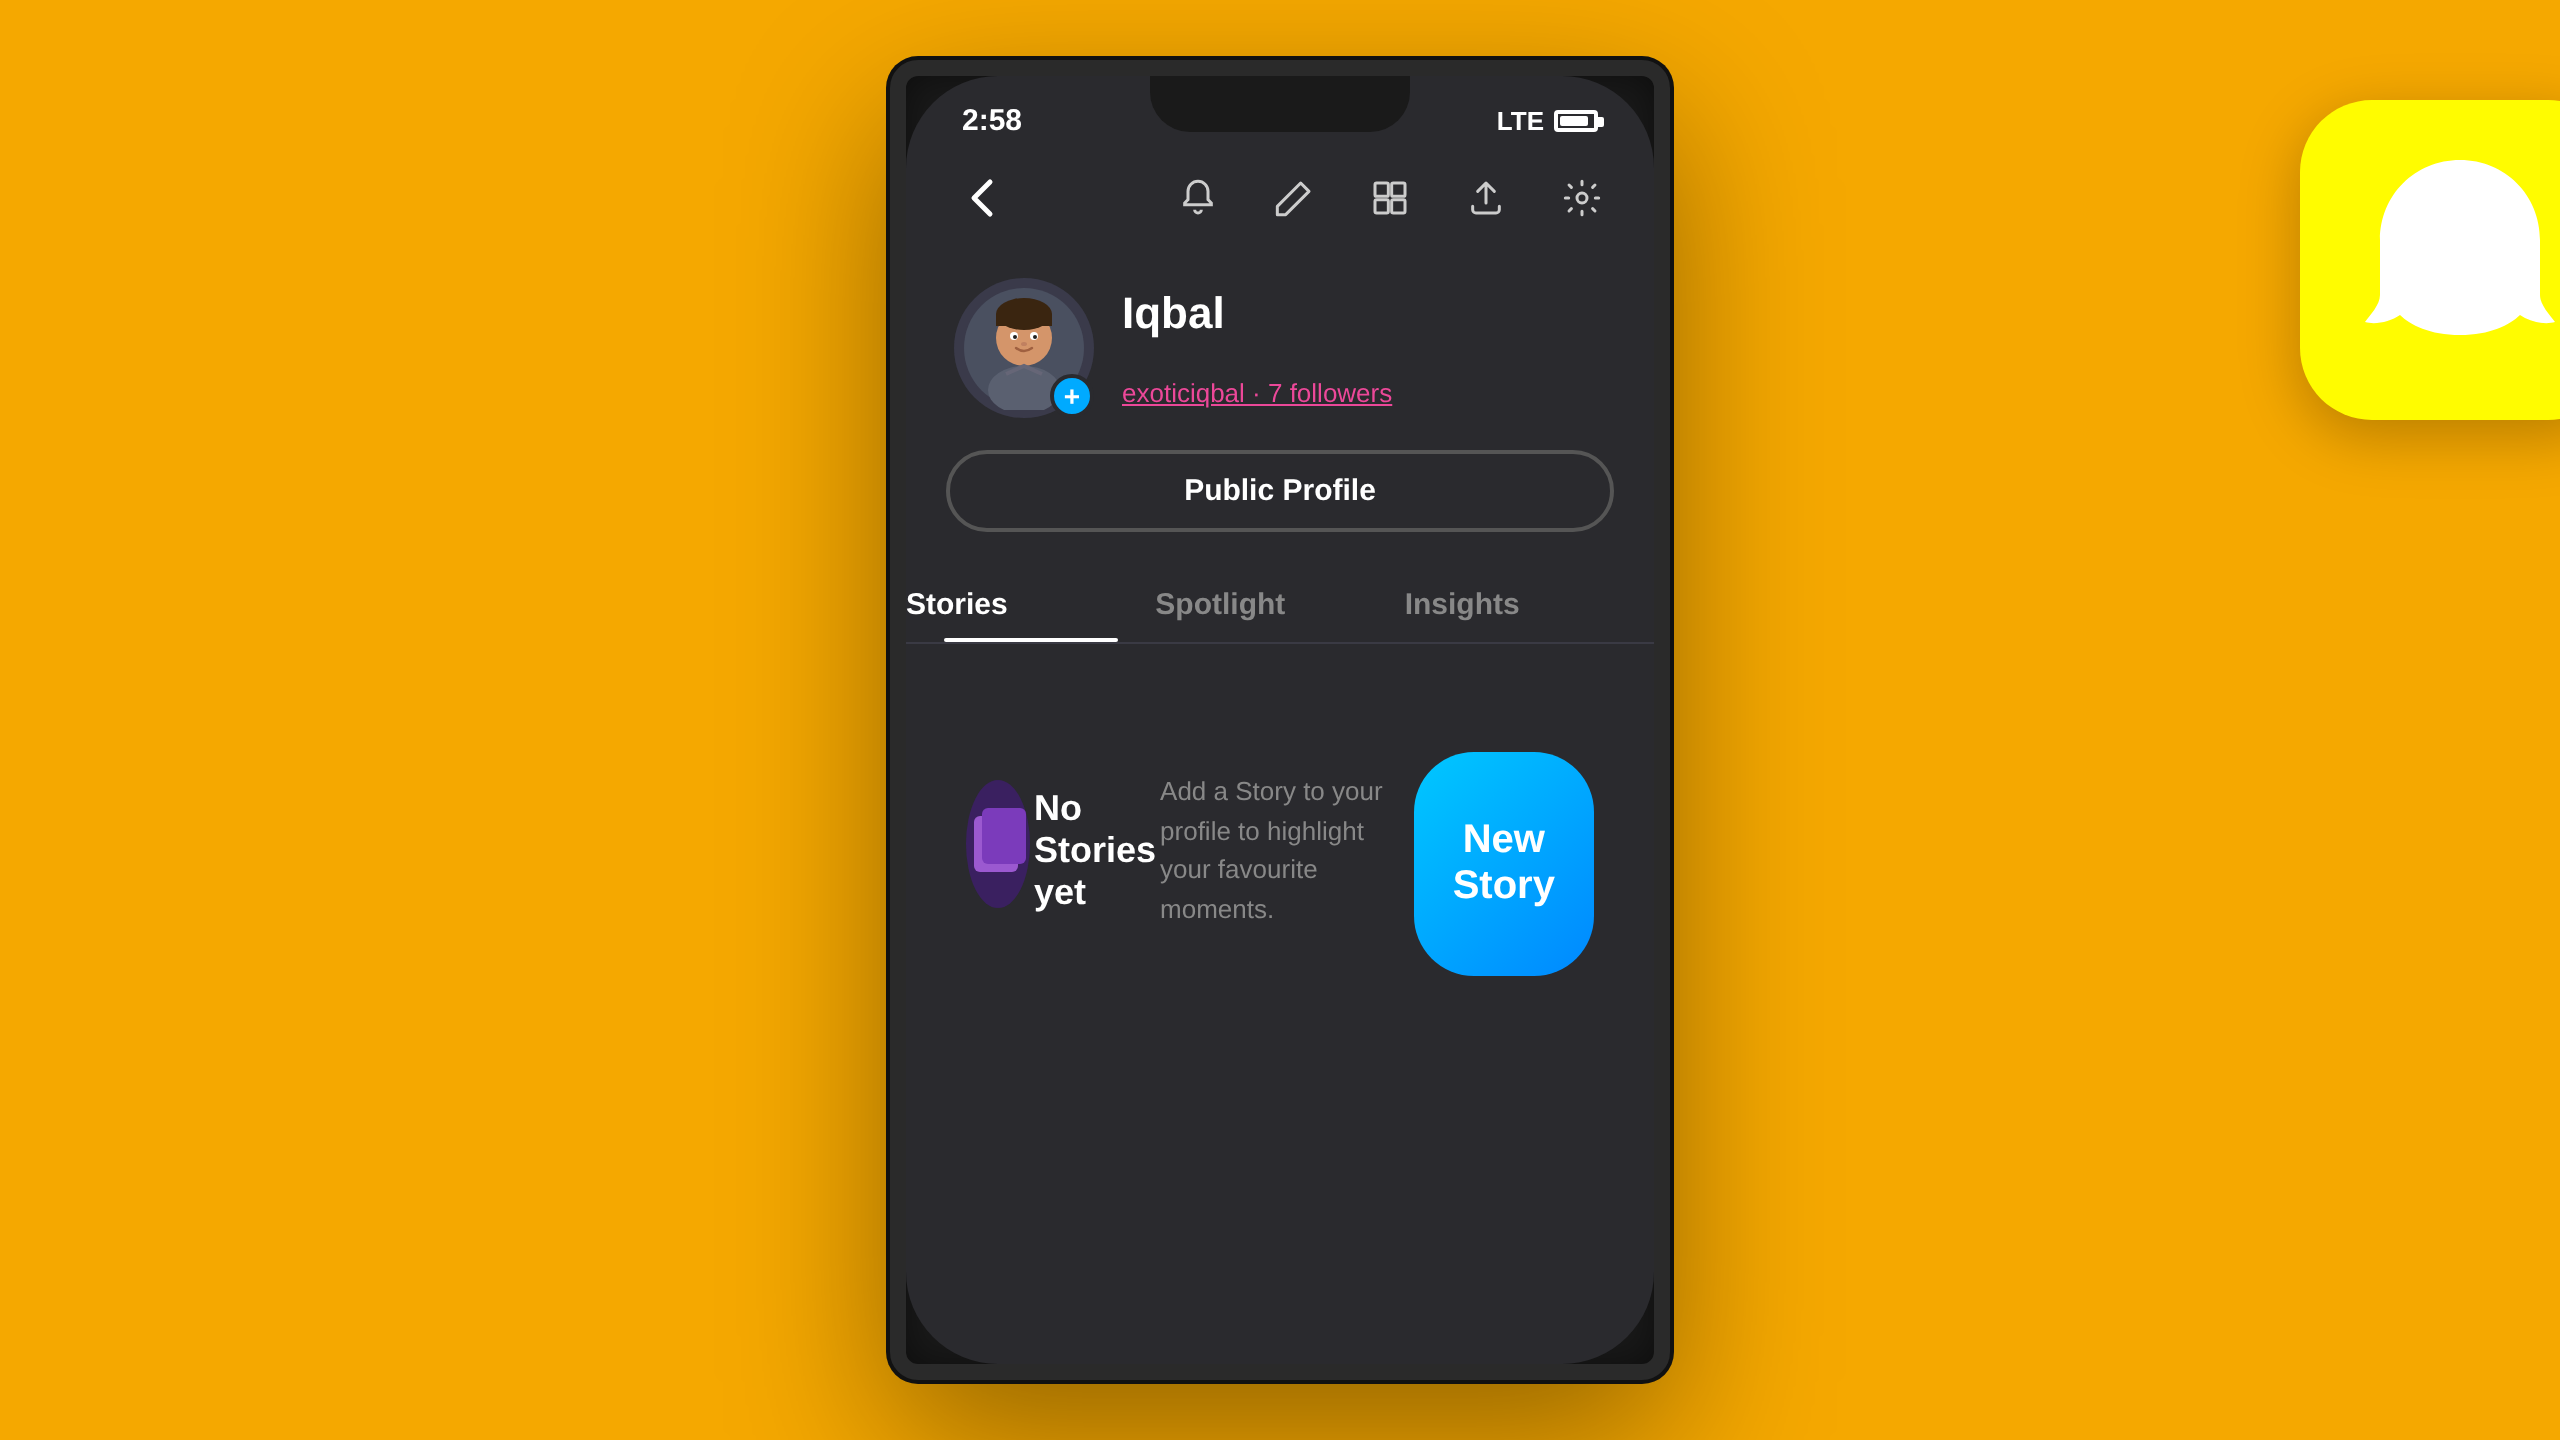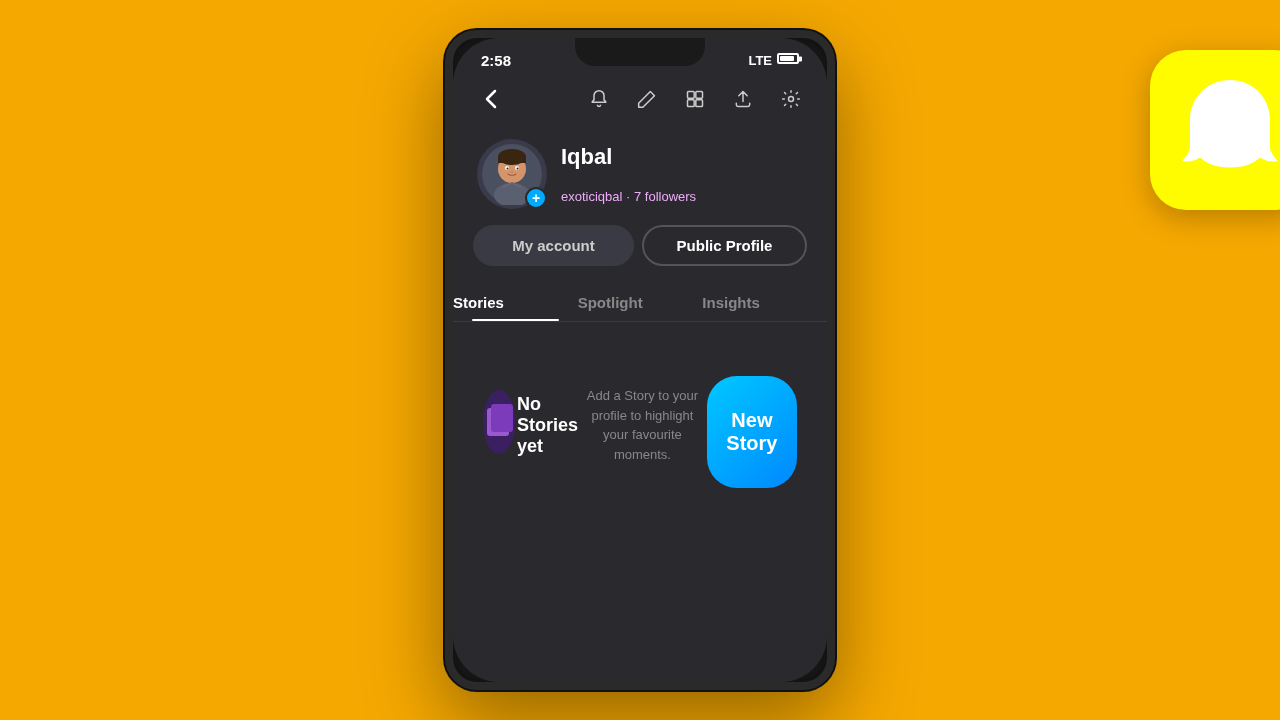--- a/index.html
+++ b/index.html
@@ -23,21 +23,21 @@
       align-items: center;
       justify-content: center;
     }
 
     
     .phone {
       position: relative;
       width: 390px;
       height: 660px;
       background: #1a1a1a;
-      border-radius: 32px;
+      border-radius: 14px;
       border: 8px solid #2a2a2a;
       box-shadow: 0 0 0 2px #111, inset 0 0 20px rgba(0,0,0,0.5), 0 30px 80px rgba(0,0,0,0.4);
       overflow: hidden;
     }
 
     
     .phone-notch {
       position: absolute;
       top: 0;
       left: 50%;
@@ -72,20 +72,21 @@
       color: #fff;
     }
 
     .status-time {
       font-size: 15px;
       font-weight: 700;
     }
 
     .status-right {
       display: flex;
+      align-items: center;
       gap: 5px;
       font-size: 13px;
       font-weight: 600;
     }
 
     .battery-icon {
       display: inline-block;
       width: 22px;
       height: 11px;
       border: 2px solid #fff;
@@ -205,21 +206,22 @@
     }
 
     .profile-name {
       font-size: 22px;
       font-weight: 700;
       color: #fff;
     }
 
     .profile-sub {
       font-size: 13px;
-      color: #f0abfc;
+      color: #ec4899;
+      text-decoration: underline;
     }
 
     
     .account-tabs {
       display: flex;
       margin: 0 20px 16px;
       gap: 8px;
     }
 
     .tab-btn {
@@ -299,21 +301,21 @@
 
     .empty-title {
       font-size: 18px;
       font-weight: 700;
       color: #fff;
     }
 
     .empty-subtitle {
       font-size: 13px;
       color: #888;
-      text-align: center;
+      text-align: left;
       line-height: 1.5;
     }
 
     .new-story-btn {
       margin-top: 14px;
       background: linear-gradient(135deg, #00C8FF, #0088FF);
       color: #fff;
       font-size: 20px;
       font-weight: 700;
       border: none;
@@ -474,21 +476,20 @@
           </div>
           <div class="add-btn">+</div>
         </div>
         <div class="profile-info">
           <div class="profile-name">Iqbal</div>
           <div class="profile-sub">exoticiqbal · 7 followers</div>
         </div>
       </div>
 
       <div class="account-tabs">
-        <button class="tab-btn inactive">My account</button>
         <button class="tab-btn active-outline">Public Profile</button>
       </div>
 
       <div class="content-tabs">
         <div class="content-tab active">Stories</div>
         <div class="content-tab">Spotlight</div>
         <div class="content-tab">Insights</div>
       </div>
 
       <div class="empty-state">

